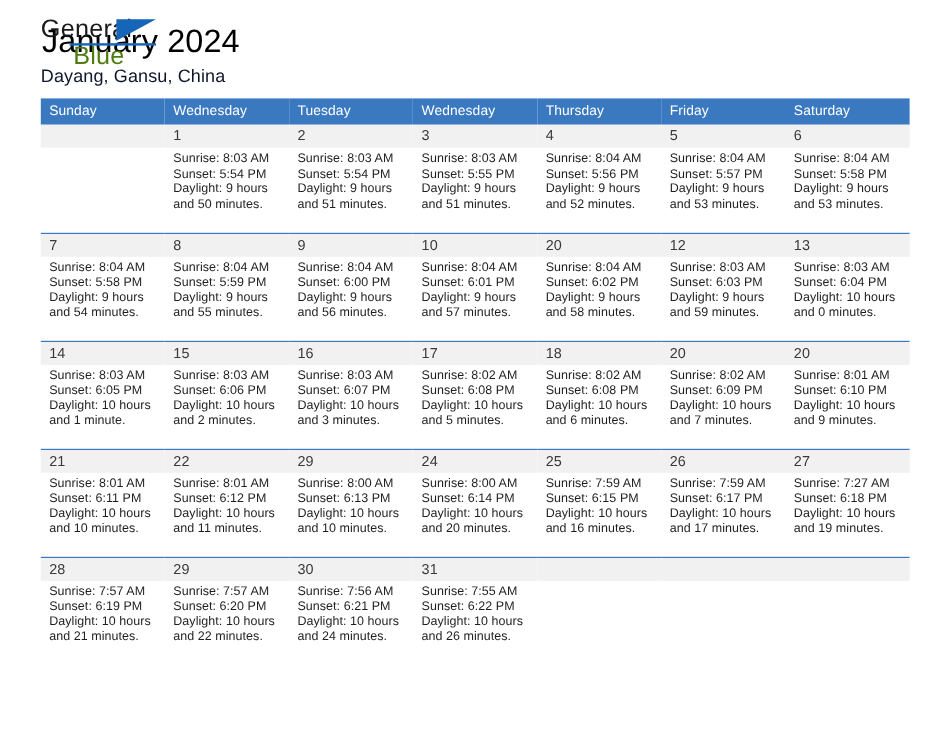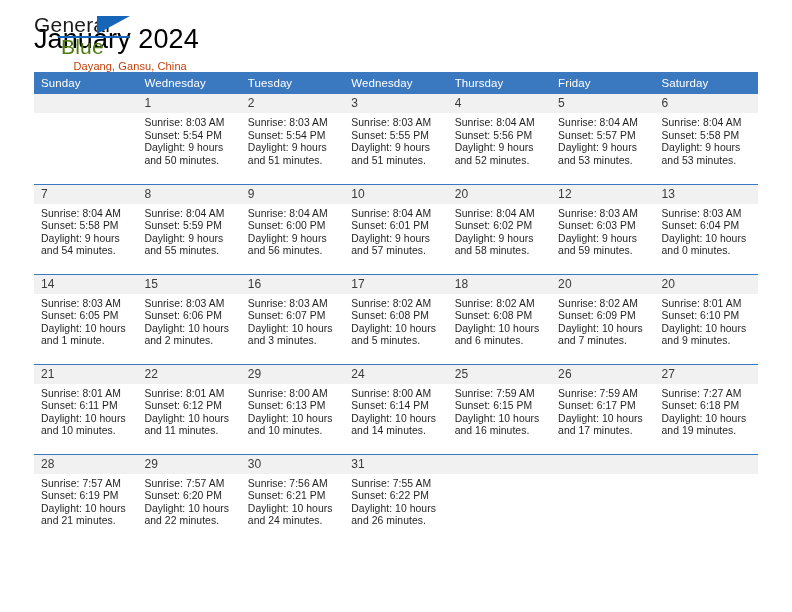--- a/index.html
+++ b/index.html
@@ -83,33 +83,33 @@
   }
   .cal-title {
     font-size: 27px;
     color: #000000;
     font-weight: normal;
     line-height: 1.12;
     margin: 0;
     letter-spacing: 0.1px;
   }
   .cal-subtitle {
-    font-size: 11px;
-    color: #c2410c;
+    font-size: 15px;
+    color: #0f172a;
     margin: 6px 12px 0 0;
     line-height: 1.1;
     letter-spacing: 0.1px;
   }
 
   
   .calendar {
     width: 724px;
     border-collapse: collapse;
     table-layout: fixed;
-    margin-top: 0;
+    margin-top: 10px;
   }
 
   .calendar th {
     background: #3a79c0;
     color: #ffffff;
     font-size: 11.5px;
     font-weight: normal;
     text-align: left;
     padding: 5px 0 5px 7px;
     height: 21px;
@@ -404,21 +404,21 @@
               <div>Daylight: 10 hours</div>
               <div>and 10 minutes.</div>
             </div>
           </td>
           <td>
             <div class="daynum">24</div>
             <div class="cellbody">
               <div>Sunrise: 8:00 AM</div>
               <div>Sunset: 6:14 PM</div>
               <div>Daylight: 10 hours</div>
-              <div>and 14 minutes.</div>
+              <div>and 20 minutes.</div>
             </div>
           </td>
           <td>
             <div class="daynum">25</div>
             <div class="cellbody">
               <div>Sunrise: 7:59 AM</div>
               <div>Sunset: 6:15 PM</div>
               <div>Daylight: 10 hours</div>
               <div>and 16 minutes.</div>
             </div>

